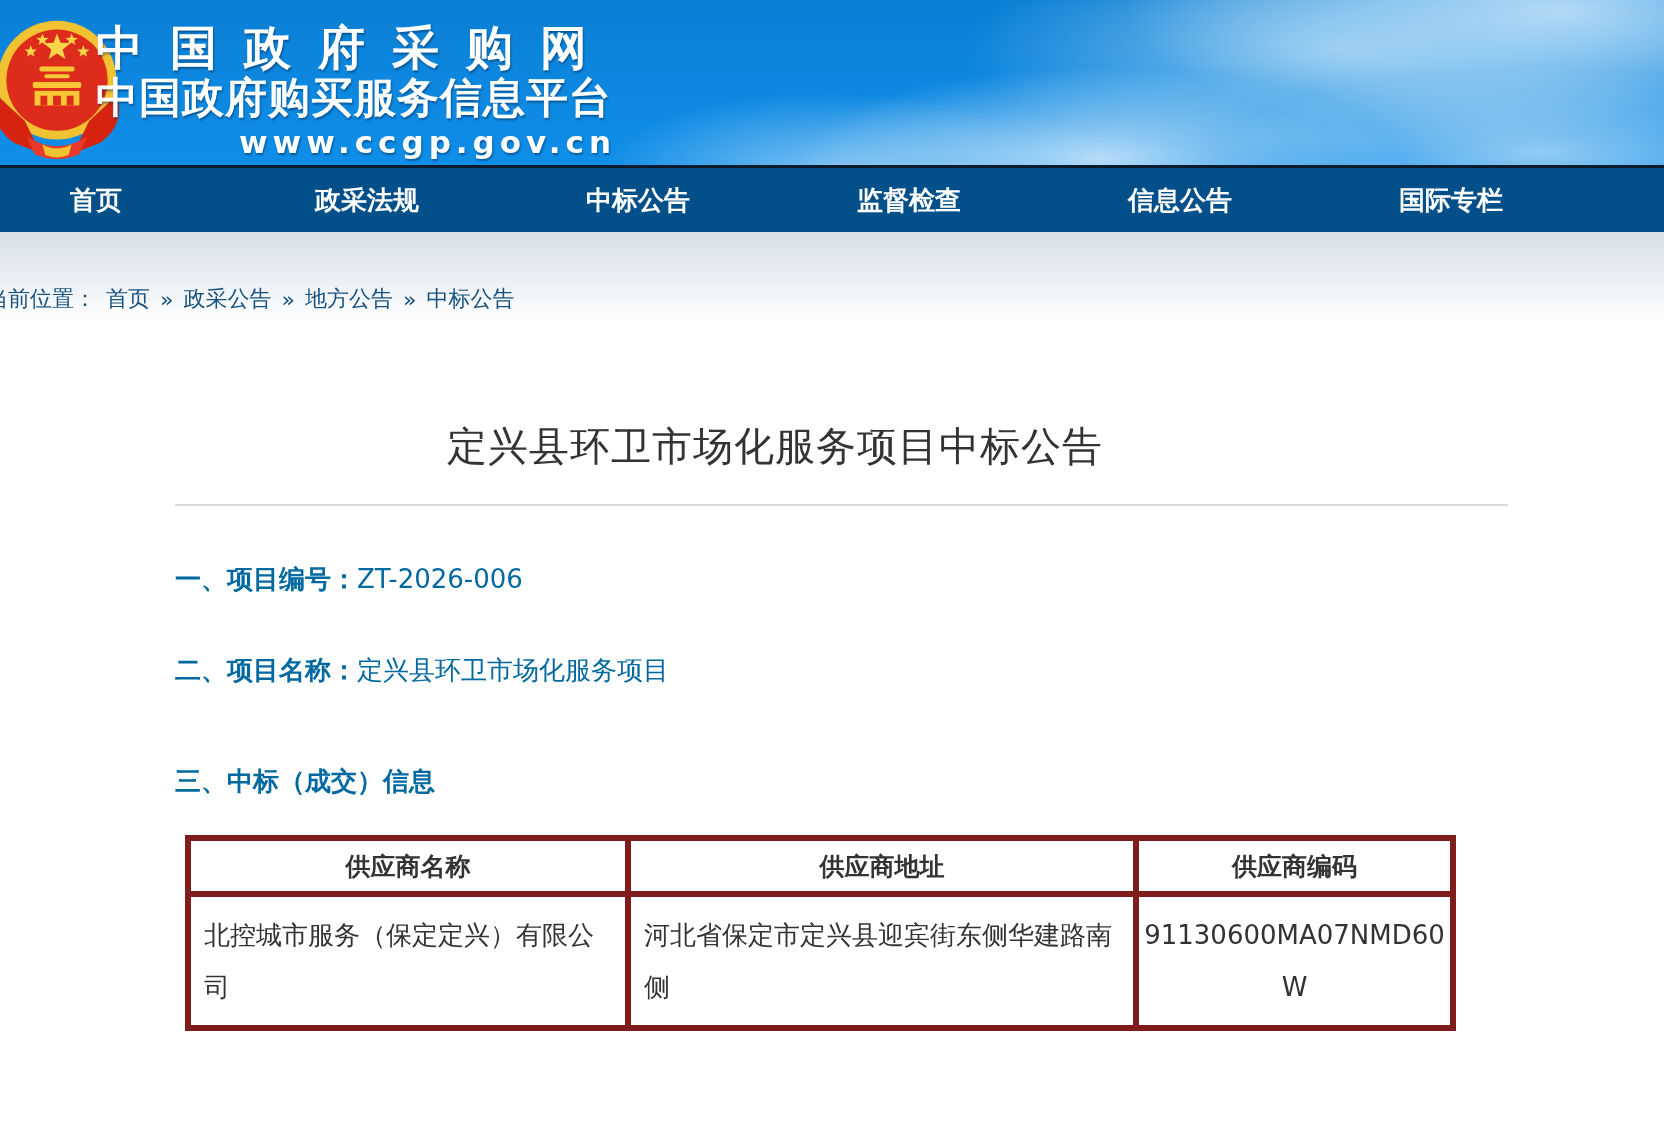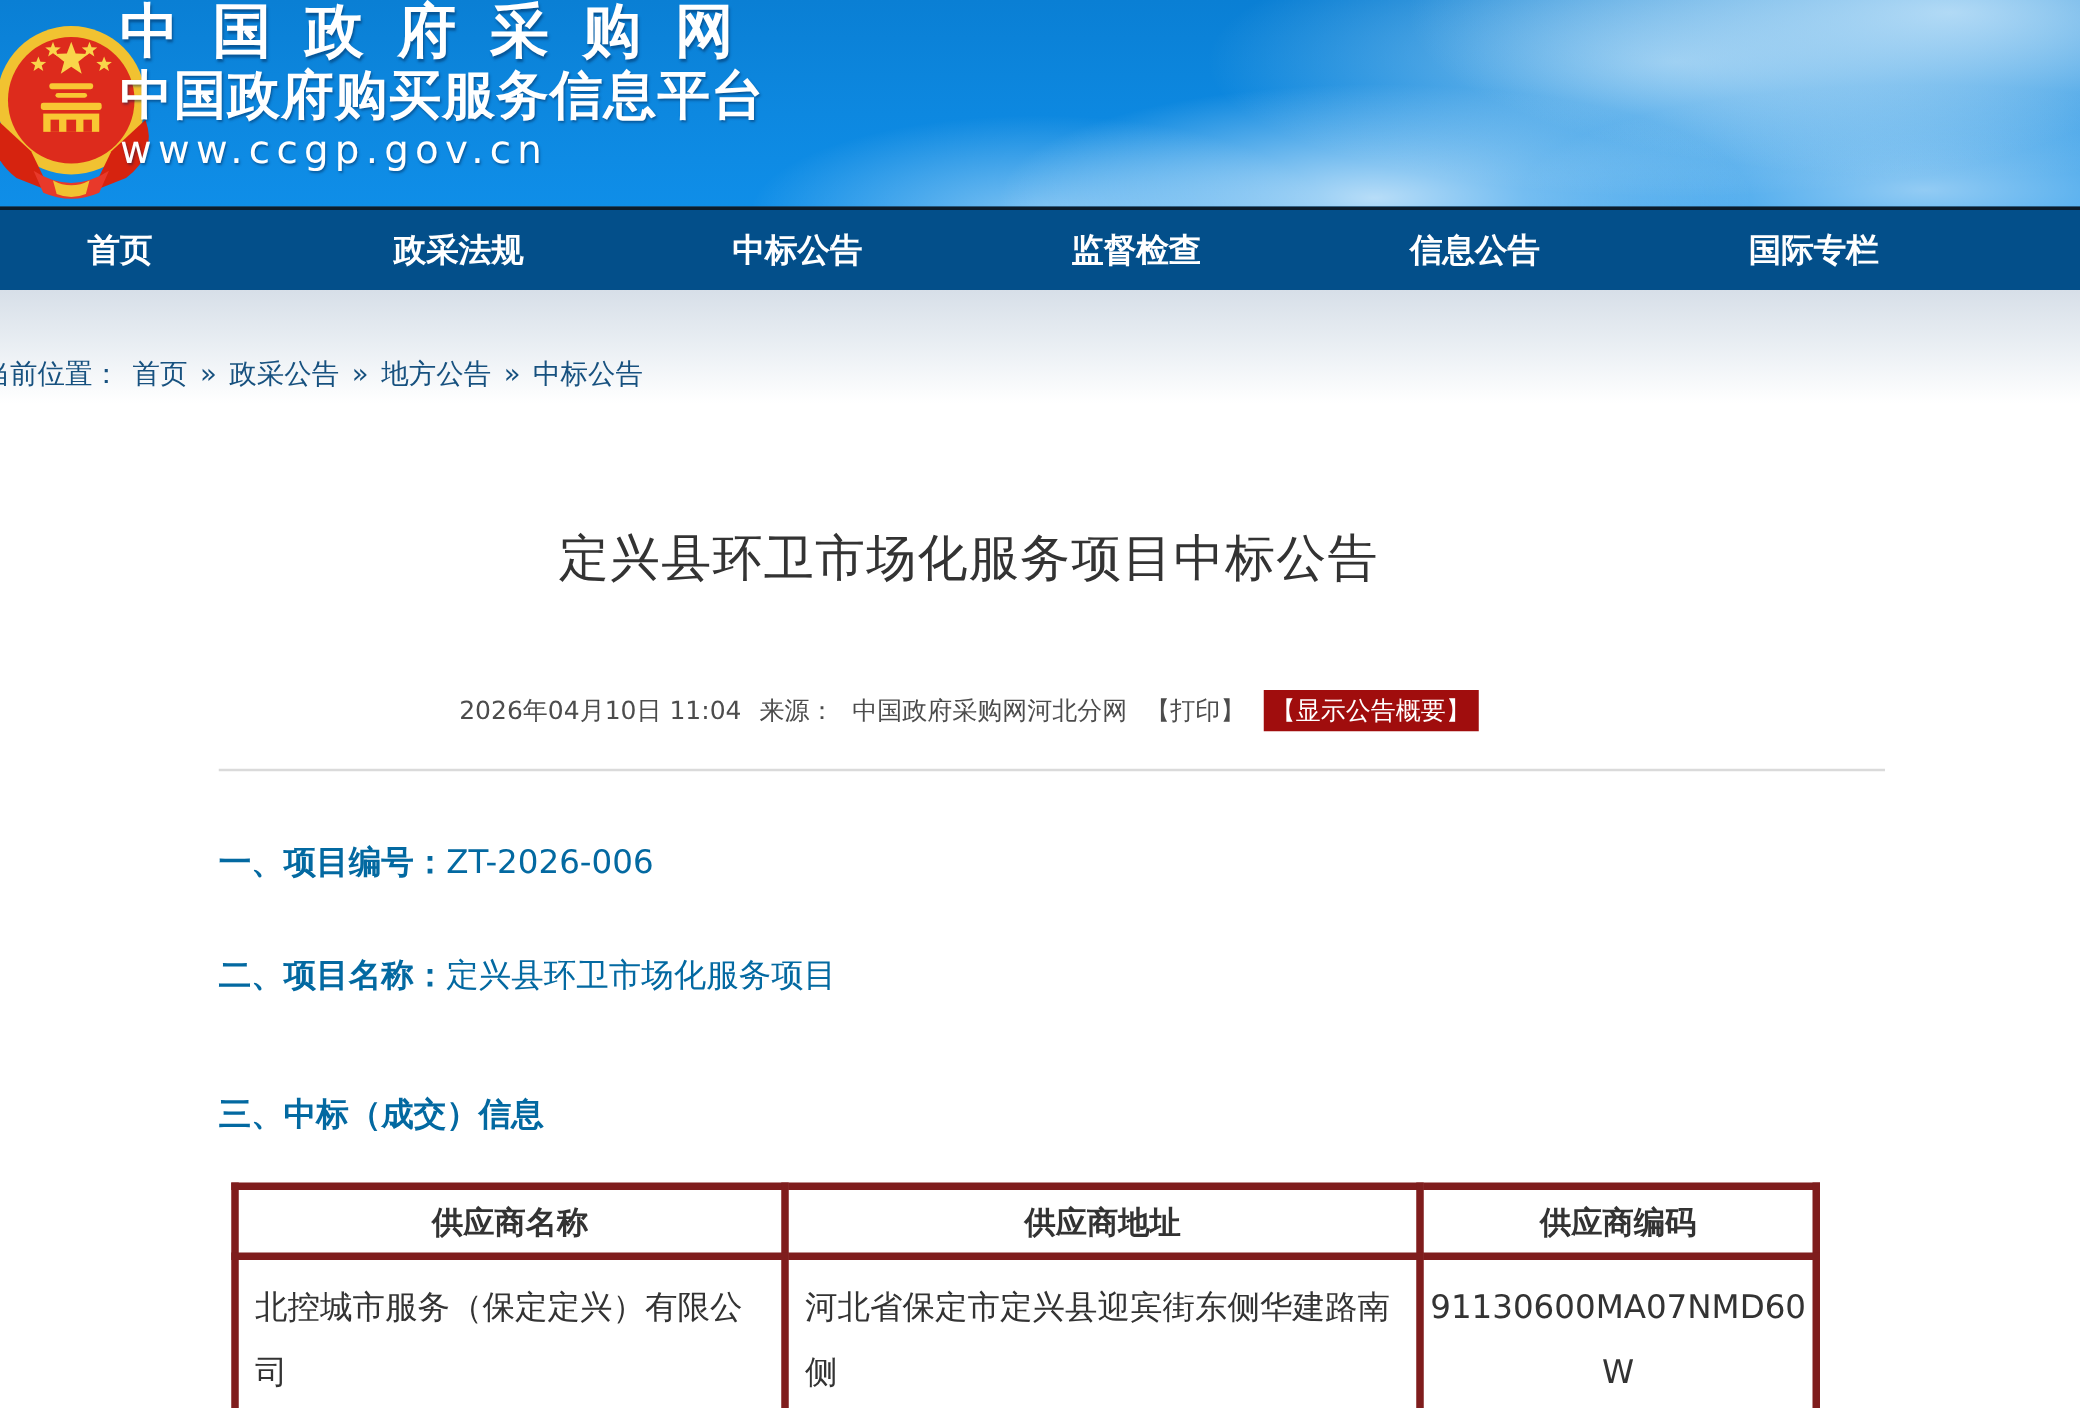--- a/index.html
+++ b/index.html
@@ -14,25 +14,25 @@
     position:relative; height:165px; overflow:hidden;
     background:
       radial-gradient(ellipse 620px 190px at 1560px 6%,  rgba(200,230,250,0.85), rgba(200,230,250,0) 70%),
       radial-gradient(ellipse 520px 150px at 1340px 30%, rgba(240,250,255,0.55), rgba(255,255,255,0) 72%),
       radial-gradient(ellipse 430px 130px at 1100px 96%, rgba(255,255,255,0.70), rgba(255,255,255,0) 70%),
       radial-gradient(ellipse 320px 110px at 830px 104%, rgba(255,255,255,0.45), rgba(255,255,255,0) 72%),
       radial-gradient(ellipse 460px 120px at 1540px 92%, rgba(255,255,255,0.55), rgba(255,255,255,0) 70%),
       linear-gradient(180deg,#0a7fd4 0%, #0d88e0 55%, #0f8ee8 100%);
   }
   .emblem { position:absolute; left:-16px; top:10px; }
-  .site-text { position:absolute; left:96px; top:0; color:#fff;
+  .site-text { position:absolute; left:96px; top:22px; color:#fff;
                text-shadow:1px 2px 2px rgba(0,30,70,0.45); width:520px; }
   .site-name     { font-size:47px; font-weight:bold; letter-spacing:27px; line-height:52px; white-space:nowrap; }
   .platform-name { font-size:42px; font-weight:bold; letter-spacing:1px;  line-height:48px; white-space:nowrap; }
-  .site-url      { font-size:31px; font-weight:normal; letter-spacing:5px;  line-height:40px; text-align:left; }
+  .site-url      { font-size:31px; font-weight:bold; letter-spacing:5px;  line-height:40px; text-align:right; }
 
   
   .nav {
     height:67px; background:#034f8a; border-top:3px solid #0a1c2c;
     display:flex; align-items:center; justify-content:space-between;
     padding:0 157px 0 40px;
   }
   .nav-item {
     width:112px; text-align:center; color:#fff; font-weight:bold;
     font-size:26px; cursor:pointer; white-space:nowrap;
@@ -143,27 +143,20 @@
     <span class="crumb-link">地方公告</span>
     <span class="crumb-sep">»</span>
     <span class="crumb-link">中标公告</span>
   </div>
 </div>
 
 <div class="content">
 
   <div class="article-title">定兴县环卫市场化服务项目中标公告</div>
 
-  <div class="article-meta">
-    <span>2026年04月10日 11:04</span>
-    <span>来源：</span>
-    <span>中国政府采购网河北分网</span>
-    <span class="print-button">【打印】</span>
-    <span class="summary-badge">【显示公告概要】</span>
-  </div>
 
   <div class="divider"></div>
 
   <div class="section">
     <span class="label">一、项目编号：</span><span class="value">ZT-2026-006</span>
   </div>
 
   <div class="section">
     <span class="label">二、项目名称：</span><span class="value">定兴县环卫市场化服务项目</span>
   </div>

